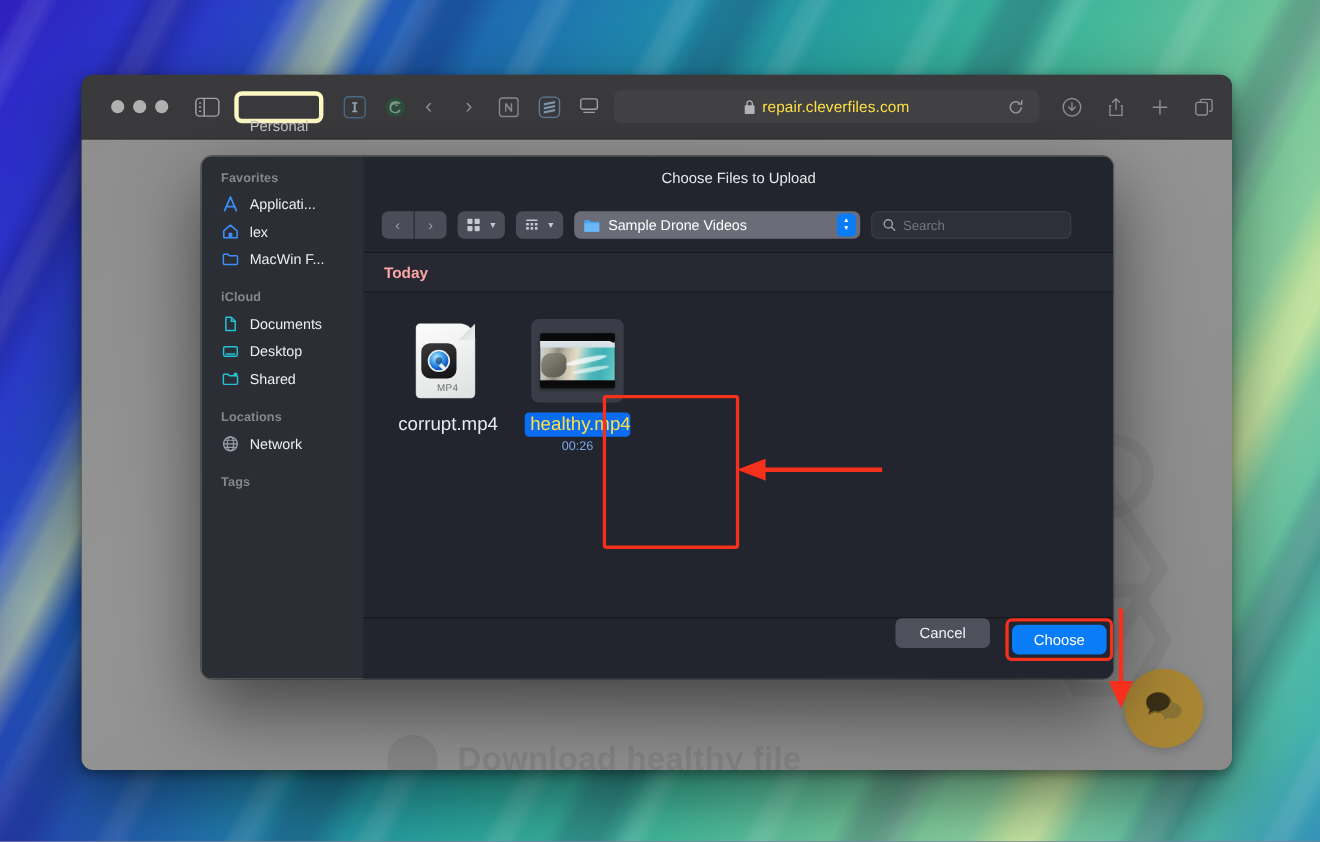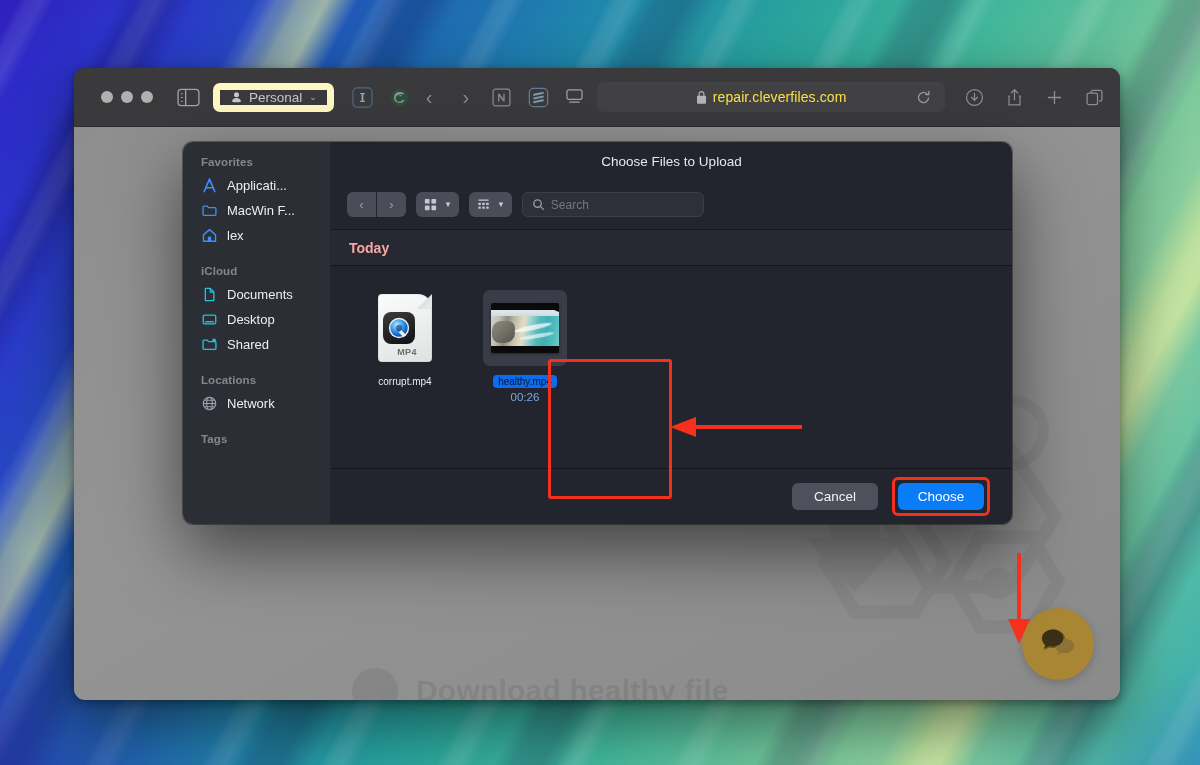--- a/index.html
+++ b/index.html
@@ -102,27 +102,28 @@
   .tl { width: 12px; height: 12px; border-radius: 50%; background: #b0b0b1; }
 
   .tb-btn {
     display: flex; align-items: center; justify-content: center;
     color: #a3a3a6;
     flex: none;
   }
   .sidebar-toggle { width: 26px; height: 22px; margin-right: 12px; }
 
   .profile-chip {
-    display: flex; align-items: center; gap: 6px;
+    display: flex; align-items: center; gap: 20px;
     height: 29px; padding: 0 10px;
-    border: 7px solid #fef9c3;
+    border: 4px solid #fef9c3;
     border-radius: 7px;
     color: #c7c7ca;
     font-size: 13.5px;
     margin-right: 18px;
+    flex-direction: column;
   }
   .profile-chip .chev { font-size: 9px; opacity: 0.85; margin-left: 1px; }
 
   .ext-row { display: flex; align-items: center; gap: 16px; margin-right: 16px; }
   .ext-ico { width: 21px; height: 21px; display: block; }
 
   .nav-arrows { display: flex; align-items: center; gap: 30px; margin-right: 22px; color: #8b8b8e; }
   .nav-chev { font-size: 20px; font-weight: 300; line-height: 1; }
 
   .addr-wrap {
@@ -194,21 +195,21 @@
     border-radius: 50%;
     background: #a98634;
     display: flex; align-items: center; justify-content: center;
     box-shadow: 0 3px 9px rgba(0,0,0,0.18);
   }
 
   
   #file-dialog {
     position: absolute;
     left: 109px; top: 74px;
-    width: 829px; height: 382px;
+    width: 829px; height: 475px;
     border-radius: 10px;
     overflow: hidden;
     display: flex;
     box-shadow: 0 26px 68px rgba(0,0,0,0.55), 0 0 0 1px rgba(0,0,0,0.35);
     font-size: 13px;
   }
 
   
   #dialog-sidebar {
     width: 148px;
@@ -340,29 +341,29 @@
   .file-thumb-box {
     width: 84px; height: 76px;
     display: flex; align-items: center; justify-content: center;
   }
   .file-thumb-box.selected {
     background: #3a3d47;
     border-radius: 7px;
   }
   .file-name {
     margin-top: 9px;
-    font-size: 10px;
+    font-size: 17px;
     color: #e8eaee;
     max-width: 96px;
     text-align: center;
     padding: 1px 5px;
     border-radius: 4px;
     white-space: nowrap;
   }
-  .file-name.selected { background: #0a6cf0; color: #0f172a; }
+  .file-name.selected { background: #0a6cf0; color: #fde047; }
   .file-meta { margin-top: 3px; font-size: 11.5px; color: #7ea8e8; }
 
   
   .mp4-icon { position: relative; width: 54px; height: 68px; }
   .mp4-page {
     position: absolute; inset: 0;
     background: linear-gradient(155deg, #fdfdfd 0%, #eceded 55%, #dfe0e1 100%);
     border-radius: 4px 14px 4px 4px;
     box-shadow: inset 0 0 0 0.5px rgba(0,0,0,0.13);
   }
@@ -377,21 +378,21 @@
   .mp4-badge {
     position: absolute; left: 5px; top: 18px;
     width: 32px; height: 32px;
     border-radius: 8px;
     background: linear-gradient(160deg, #3b3b3d 0%, #111113 100%);
     display: flex; align-items: center; justify-content: center;
   }
   .mp4-label {
     position: absolute; left: 4px; right: 0; bottom: 5px;
     text-align: center;
-    font-size: 9px; color: #6a6c6e; font-weight: 700;
+    font-size: 9px; color: #6a6c6e; font-weight: 400;
     letter-spacing: 0.3px;
   }
 
   
   .vid-thumb {
     width: 68px; height: 50px;
     background: #0a0a0a;
     border-radius: 2px;
     overflow: hidden;
     position: relative;
@@ -437,23 +438,22 @@
   .vid-corner {
     position: absolute; right: 0; top: 0;
     width: 22px; height: 9px;
     background: #08090a;
     clip-path: polygon(100% 0, 100% 100%, 0 0);
   }
 
   
   #dialog-footer {
     height: 56px;
-    display: flex; align-items: center; justify-content: flex-end;
+    display: flex; align-items: flex-start; justify-content: flex-end;
     gap: 14px;
-    padding-right: 22px;
     border-top: 1px solid #15161d;
     background: #22242e;
   }
   .dlg-btn {
     height: 27px;
     min-width: 86px;
     border-radius: 6px;
     display: flex; align-items: center; justify-content: center;
     font-size: 13.5px;
   }
@@ -623,31 +623,31 @@
           <div class="sb-item">
             <svg class="sb-ico" viewBox="0 0 18 18">
               <path d="M9 2.2 L14.6 15.4 M9 2.2 L3.4 15.4 M4.8 11.4 L13.2 11.4" fill="none" stroke="#3d8ef7" stroke-width="1.7" stroke-linecap="round"></path>
             </svg>
             <span>Applicati...</span>
           </div>
 
 
           <div class="sb-item">
             <svg class="sb-ico" viewBox="0 0 18 18">
-              <path d="M2.2 5.4a1 1 0 0 1 1-1h3.4l1.3 1.5h6.9a1 1 0 0 1 1 1v6.3a1 1 0 0 1-1 1H3.2a1 1 0 0 1-1-1z" fill="none" stroke="#3d8ef7" stroke-width="1.4"></path>
-            </svg>
-            <span>MacWin F...</span>
+              <path d="M2.6 8.3 L9 2.8 L15.4 8.3 V15 H2.6 Z" fill="none" stroke="#3d8ef7" stroke-width="1.5" stroke-linejoin="round"></path>
+              <rect x="7.2" y="10.2" width="3.6" height="4.8" fill="#3d8ef7"></rect>
+            </svg>
+            <span>lex</span>
           </div>
 
           <div class="sb-item">
             <svg class="sb-ico" viewBox="0 0 18 18">
-              <path d="M2.6 8.3 L9 2.8 L15.4 8.3 V15 H2.6 Z" fill="none" stroke="#3d8ef7" stroke-width="1.5" stroke-linejoin="round"></path>
-              <rect x="7.2" y="10.2" width="3.6" height="4.8" fill="#3d8ef7"></rect>
-            </svg>
-            <span>lex</span>
+              <path d="M2.2 5.4a1 1 0 0 1 1-1h3.4l1.3 1.5h6.9a1 1 0 0 1 1 1v6.3a1 1 0 0 1-1 1H3.2a1 1 0 0 1-1-1z" fill="none" stroke="#3d8ef7" stroke-width="1.4"></path>
+            </svg>
+            <span>MacWin F...</span>
           </div>
         </div>
 
         <div class="sb-group">
           <div class="sb-group-title">iCloud</div>
 
 
           <div class="sb-item">
             <svg class="sb-ico" viewBox="0 0 18 18">
               <path d="M4.6 2.6h5.2l3.8 3.8v9H4.6z" fill="none" stroke="#25c3d6" stroke-width="1.4" stroke-linejoin="round"></path>
@@ -720,20 +720,31 @@
               <rect x="2.5" y="6" width="2.6" height="2.6" rx="0.6"></rect>
               <rect x="6.7" y="6" width="2.6" height="2.6" rx="0.6"></rect>
               <rect x="10.9" y="6" width="2.6" height="2.6" rx="0.6"></rect>
               <rect x="2.5" y="10" width="2.6" height="2.6" rx="0.6"></rect>
               <rect x="6.7" y="10" width="2.6" height="2.6" rx="0.6"></rect>
               <rect x="10.9" y="10" width="2.6" height="2.6" rx="0.6"></rect>
             </svg>
             <span class="chev">▼</span>
           </div>
 
+          <div id="path-popup">
+            <svg width="16" height="14" viewBox="0 0 18 16">
+              <path d="M1.2 3.4a1 1 0 0 1 1-1h4.2l1.3 1.6h8.1a1 1 0 0 1 1 1v8.6a1 1 0 0 1-1 1H2.2a1 1 0 0 1-1-1z" fill="#4aa3ef"></path>
+              <path d="M1.2 5.6h15.6v7.9a1 1 0 0 1-1 1H2.2a1 1 0 0 1-1-1z" fill="#6cb8f6"></path>
+            </svg>
+            <span id="path-label">Sample Drone Videos</span>
+            <span class="stepper">
+              <span>▲</span>
+              <span>▼</span>
+            </span>
+          </div>
 
           <div id="search-field">
             <svg width="13" height="13" viewBox="0 0 16 16" fill="none" stroke="#9ca0a9" stroke-width="1.6">
               <circle cx="6.8" cy="6.8" r="4.6"></circle>
                 <line x1="10.3" y1="10.3" x2="14" y2="14" stroke-linecap="round"></line>
             </svg>
             <span id="search-placeholder">Search</span>
           </div>
         </div>
 

